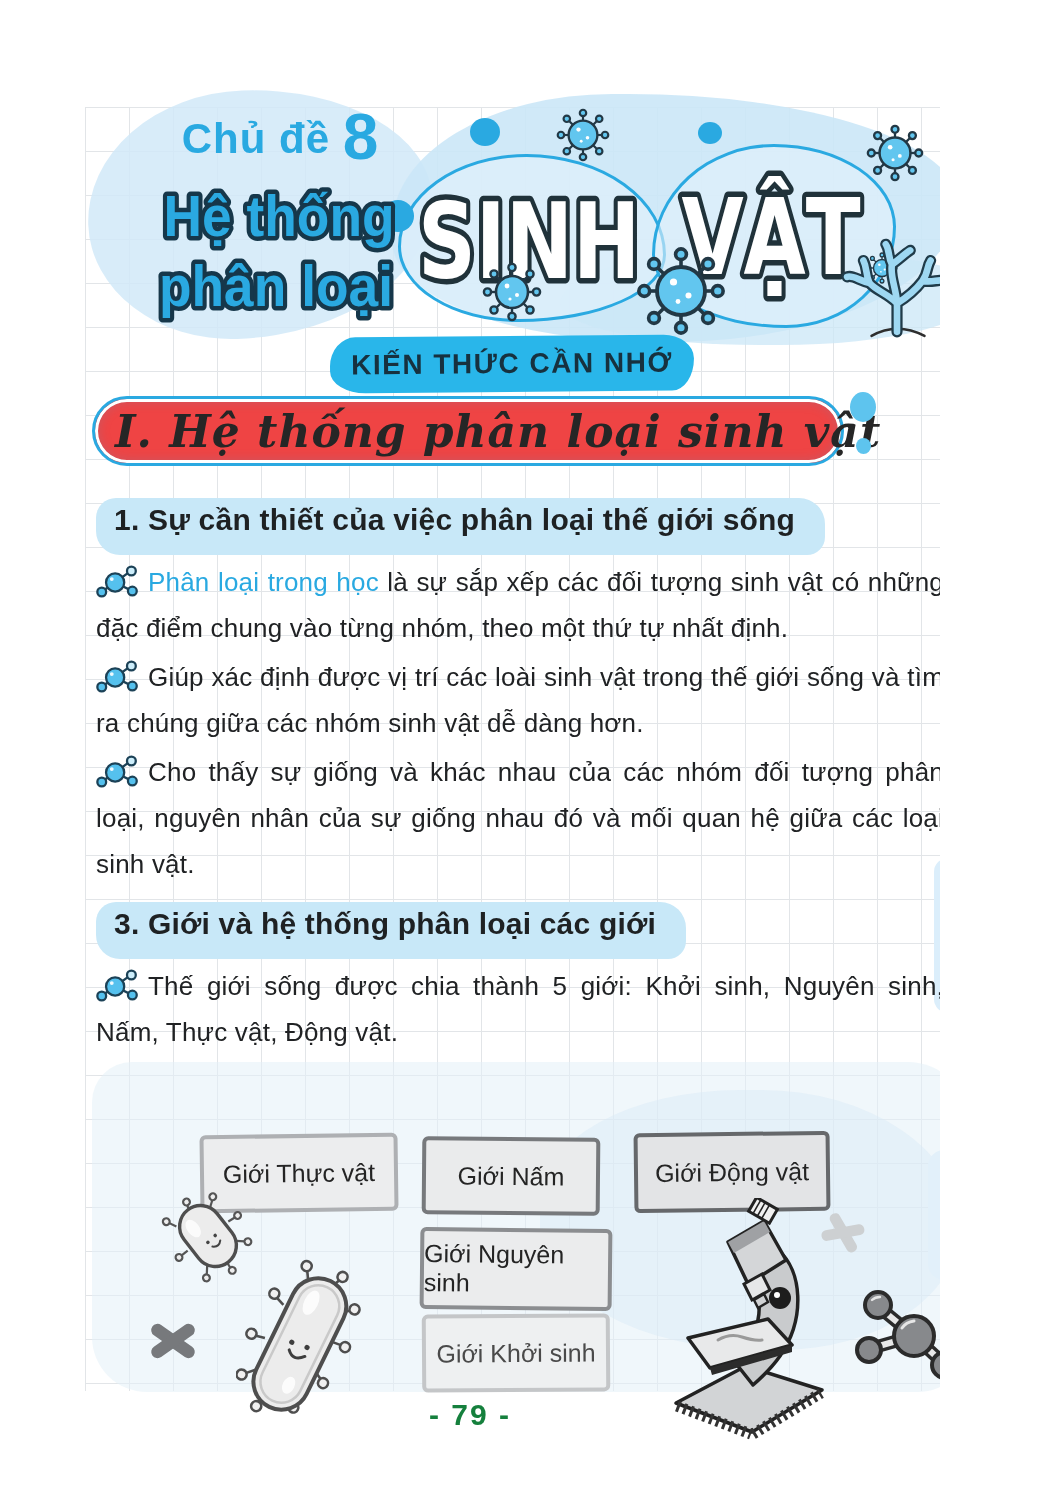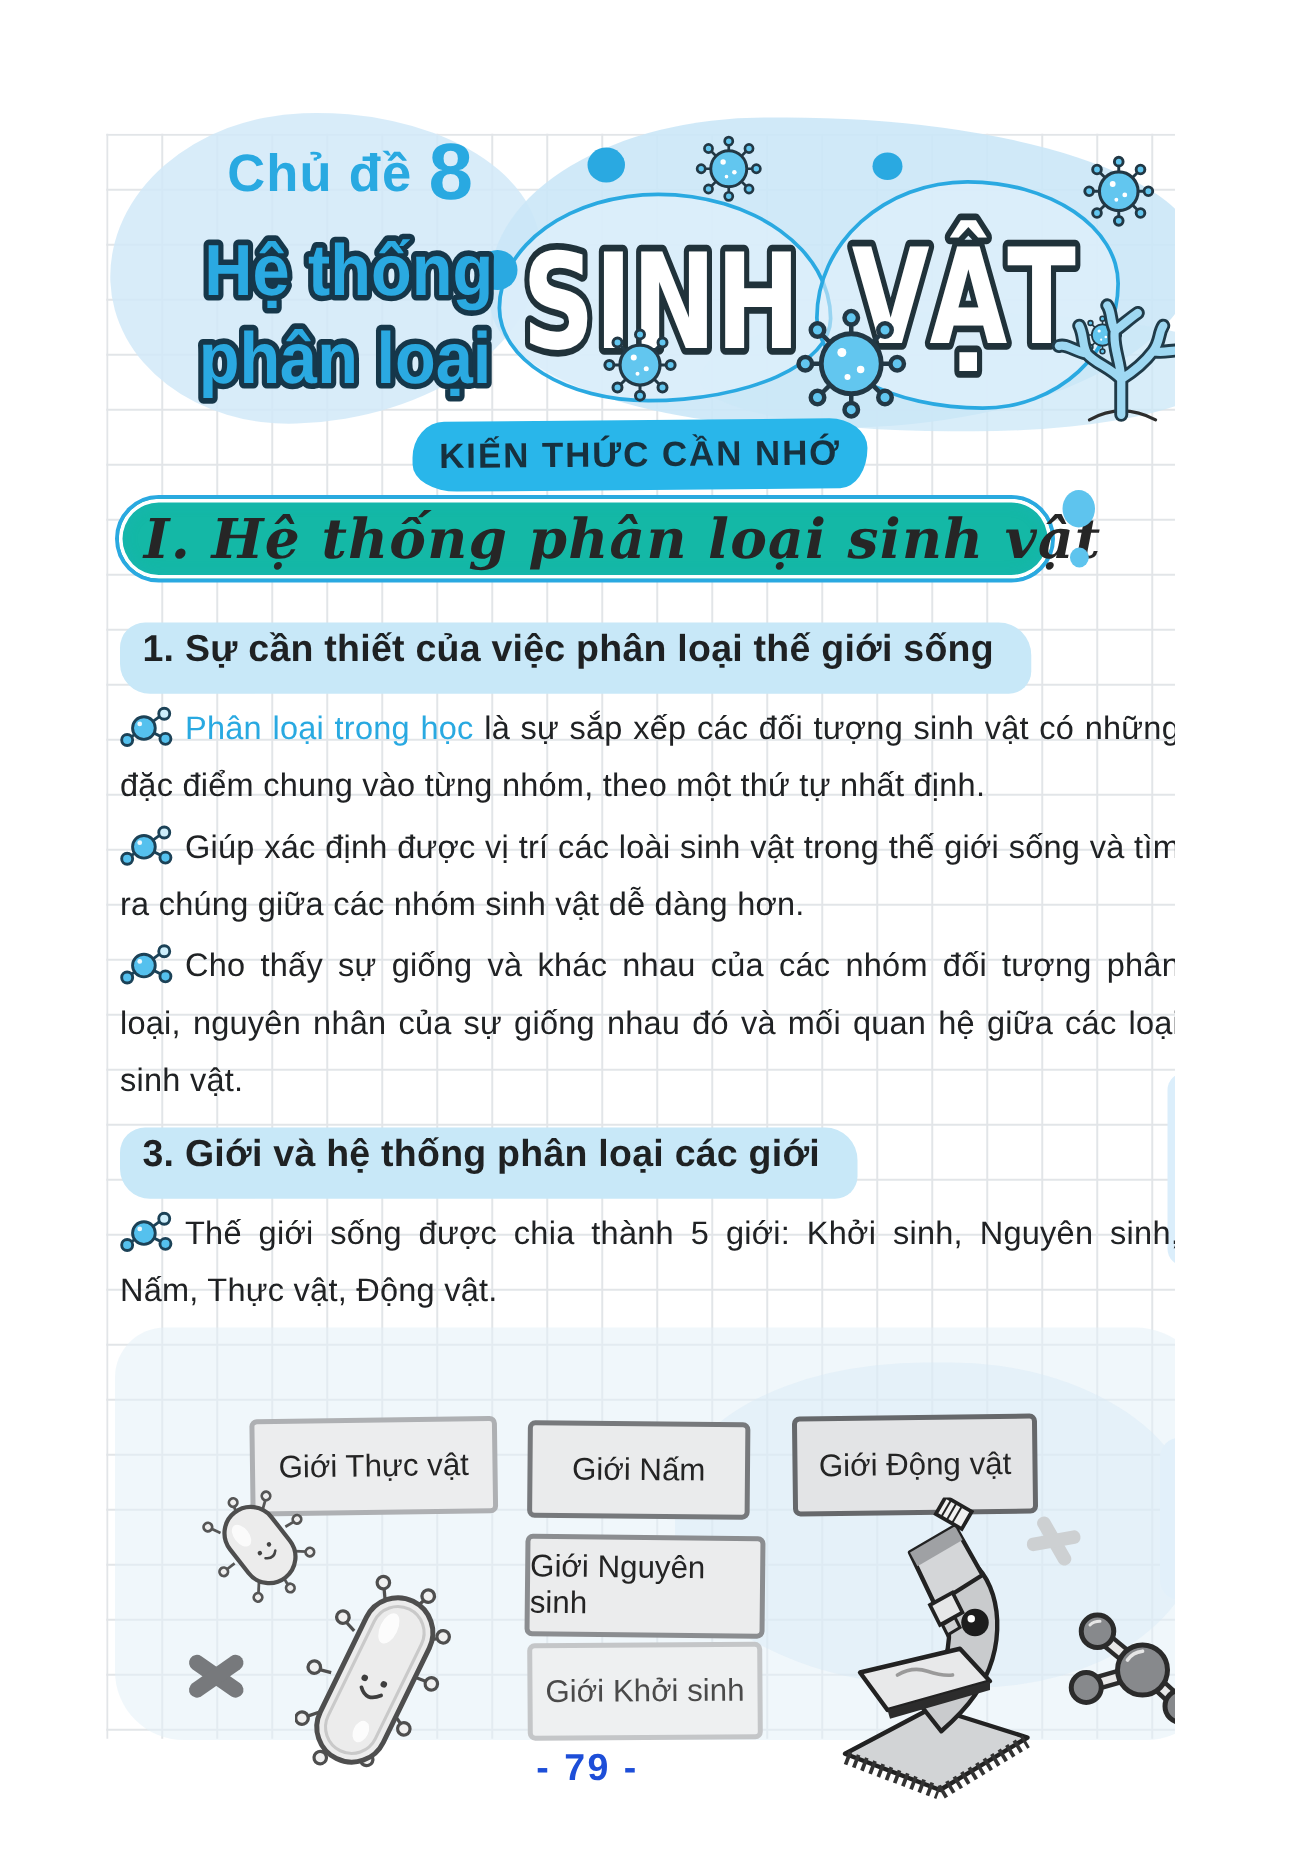--- a/index.html
+++ b/index.html
@@ -41,21 +41,21 @@
   .chapter-label .t2{font-size:64px;vertical-align:-6px;}
 
   .svg-abs{position:absolute;z-index:3;}
 
   .badge{position:absolute;left:330px;top:336px;width:364px;height:56px;z-index:3;
     background:#29b6ea;border-radius:30px 36px 26px 42px / 34px 28px 38px 26px;
     display:flex;align-items:center;justify-content:center;transform:rotate(-.5deg);}
   .badge span{font-size:28px;font-weight:800;color:#17313f;letter-spacing:1.5px;}
 
   .heading1{position:absolute;left:92px;top:396px;width:752px;height:70px;z-index:3;
-    border:3.5px solid #2aa9e1;border-radius:36px;background:#14b8a6;
+    border:3.5px solid #2aa9e1;border-radius:36px;background:#ef4444;
     box-shadow:inset 0 0 0 3px #ffffff, inset 0 0 14px rgba(41,169,225,.28);
     display:flex;align-items:center;padding-left:20px;box-sizing:border-box;}
   .heading1 span{font-family:"DejaVu Serif",serif;font-style:italic;font-weight:bold;
     font-size:44px;color:#262626;letter-spacing:1px;white-space:nowrap;}
   .bubble1{left:850px;top:392px;width:26px;height:30px;background:#5ec4ee;}
   .bubble2{left:856px;top:438px;width:15px;height:16px;background:#5ec4ee;}
 
   .content{position:absolute;left:96px;top:498px;width:848px;z-index:3;}
   .sec-bar{display:inline-block;background:#c8e8f8;border-radius:20px 26px 18px 24px;
     padding:5px 30px 18px 18px;margin:0 0 4px 0;}
@@ -71,21 +71,21 @@
     border-radius:6px;box-sizing:border-box;}
   .kbox span{font-size:25px;color:#242424;}
   .kbox1{left:200px;top:1134px;width:198px;height:78px;border:4px solid #aeb0b3;background:#ecedee;transform:rotate(-.8deg);}
   .kbox2{left:422px;top:1137px;width:178px;height:78px;border:4px solid #77797c;background:#eaebec;transform:rotate(.5deg);}
   .kbox3{left:634px;top:1132px;width:196px;height:80px;border:4px solid #66686b;background:#e3e4e6;transform:rotate(-.7deg);}
   .kbox4{left:420px;top:1228px;width:192px;height:82px;border:4px solid #8b8d90;background:#ebeced;transform:rotate(.6deg);}
   .kbox5{left:422px;top:1314px;width:188px;height:78px;border:4px solid #c4c6c8;background:#eef0f1;transform:rotate(-.4deg);}
   .kbox5 span{color:#4a4a4a;}
 
   .page-number{position:absolute;left:0;right:0;top:1398px;text-align:center;z-index:3;
-    font-size:30px;font-weight:bold;color:#1d4ed8;letter-spacing:2px;}
+    font-size:30px;font-weight:bold;color:#15803d;letter-spacing:2px;}
 
   .defs-holder{position:absolute;width:0;height:0;overflow:hidden;}
 </style>
 </head>
 <body>
 
 <div class="page">
 
   <div class="grid"></div>
 

